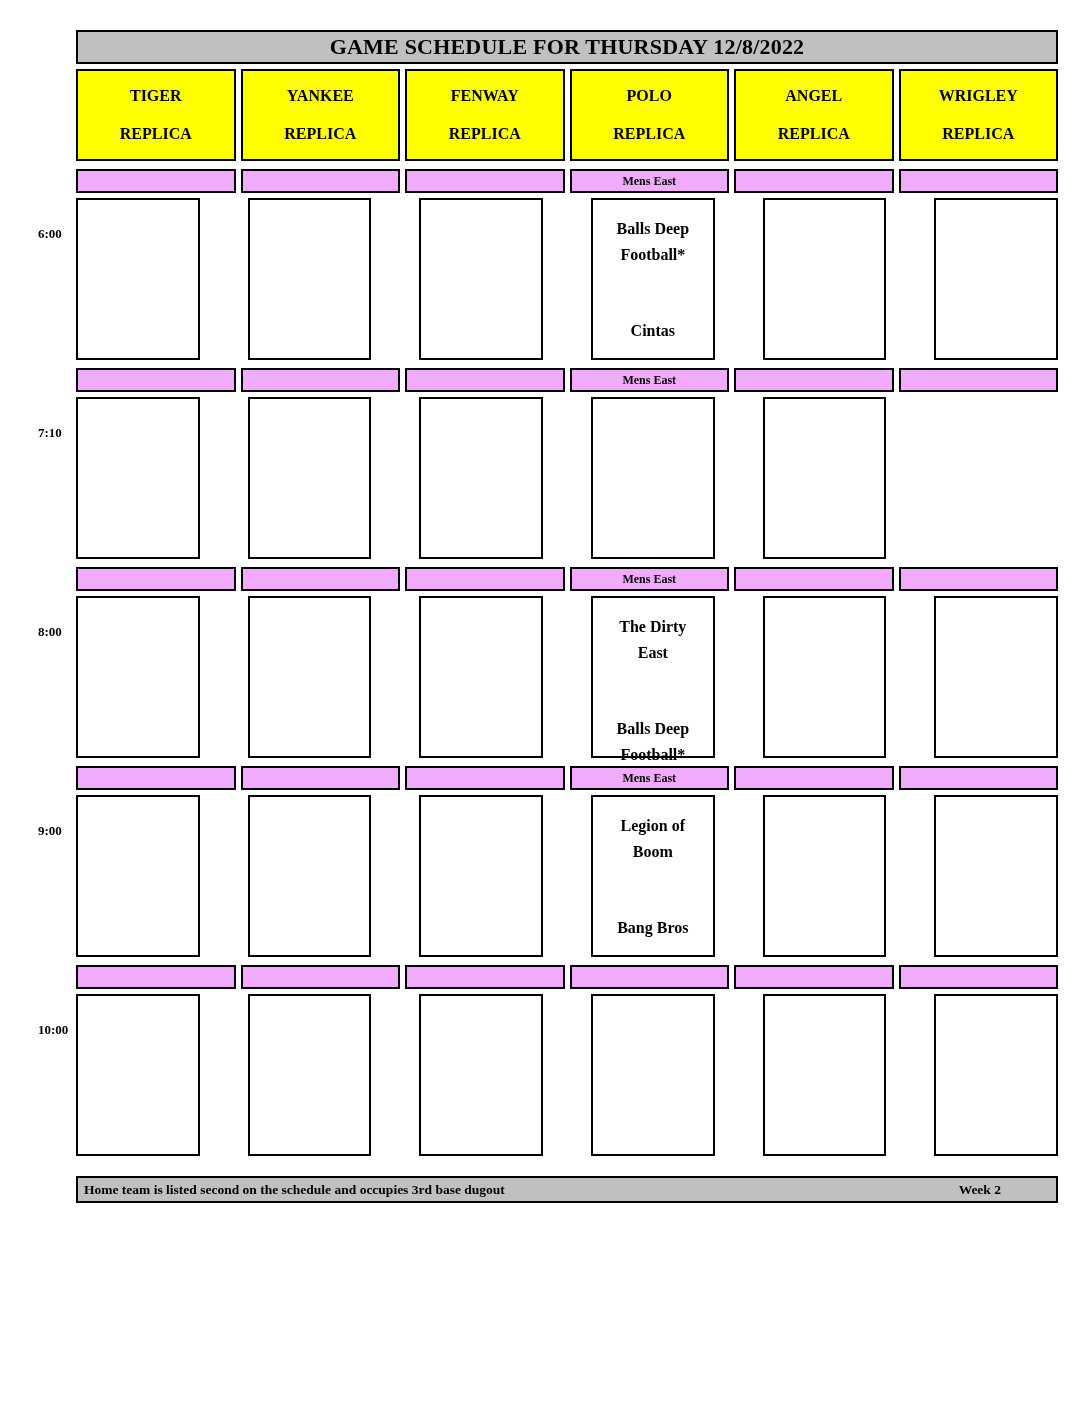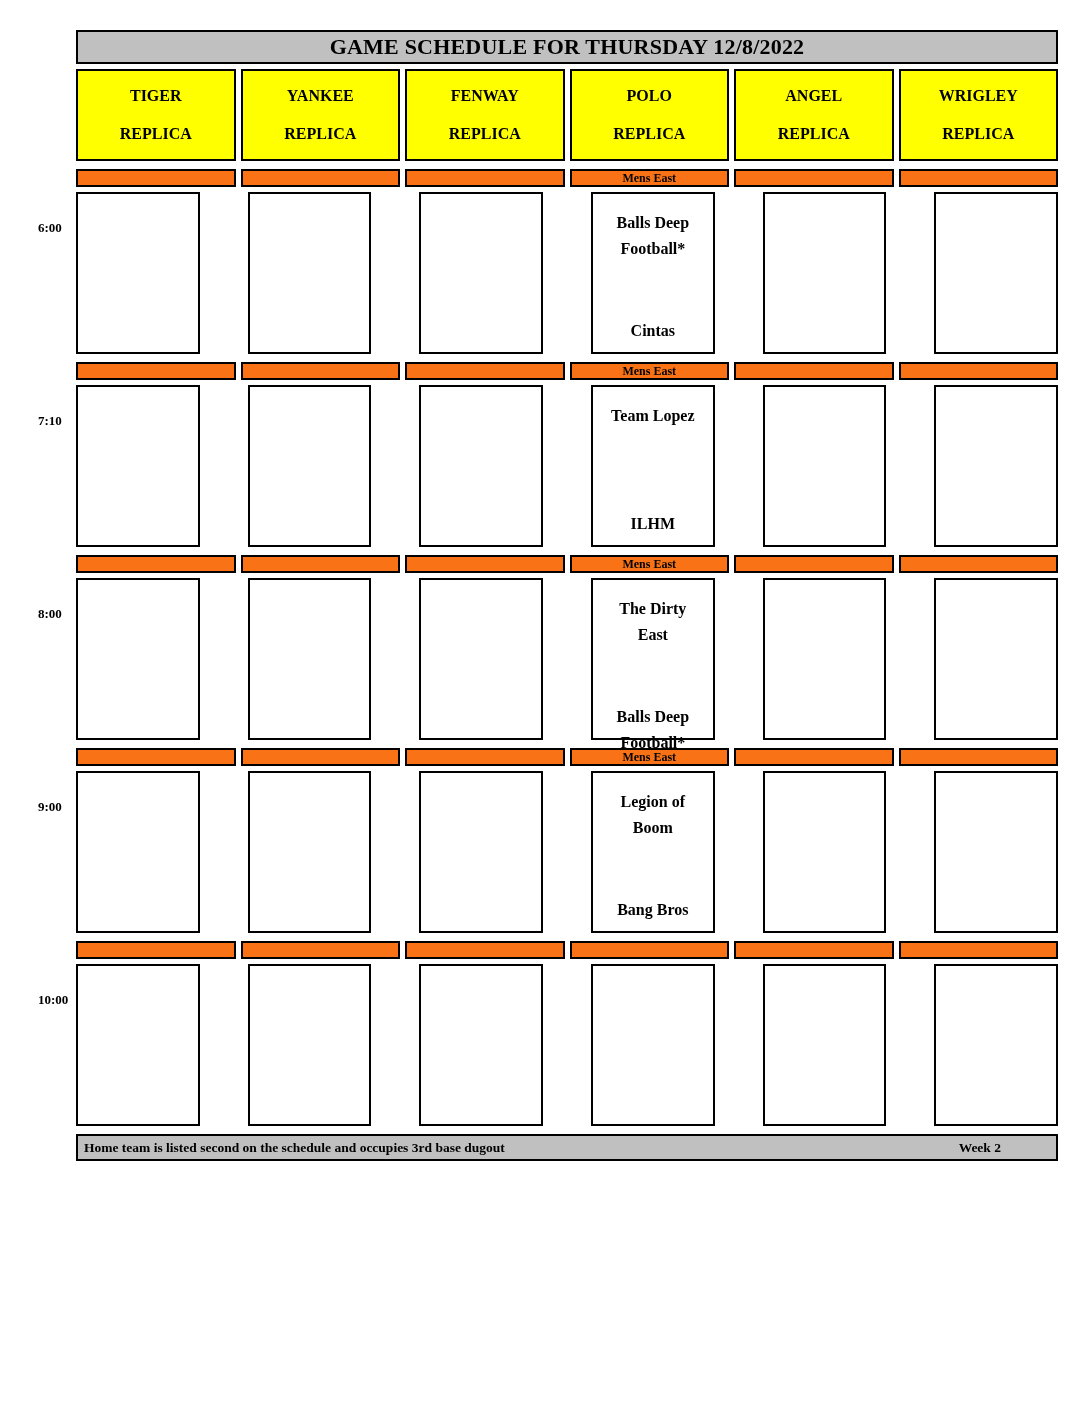--- a/index.html
+++ b/index.html
@@ -12,36 +12,36 @@
     font-size:22px; font-weight:bold; letter-spacing:.2px; }
 
   .row6 { display:grid; grid-template-columns:repeat(6,1fr); column-gap:5px; }
 
   .header-row { margin-top:5px; }
   .venue-cell { height:92px; background:#ffff00; border:2px solid #000;
     display:flex; flex-direction:column; align-items:center; justify-content:center;
     gap:20px; font-size:16px; font-weight:bold; }
 
   .band-row { margin-top:8px; }
-  .band-cell { height:18px; background:#f97316; border:2px solid #000;
+  .band-cell { height:24px; background:#f0abfc; border:2px solid #000;
     display:flex; align-items:center; justify-content:center;
     font-size:12px; font-weight:bold; }
 
   .cell-row { margin-top:5px; position:relative;gap:48px; }
   .game-cell { height:162px; background:#ffffff; border:2px solid #000;
     position:relative; }
   .team-away { position:absolute; top:16px; left:0; right:0; padding:0 13px;
     text-align:center; font-size:16px; font-weight:bold; line-height:26px; }
-  .team-home { position:absolute; top:124px; left:0; right:0; padding:0 13px;
+  .team-home { position:absolute; top:118px; left:0; right:0; padding:0 13px;
     text-align:center; font-size:16px; font-weight:bold; line-height:26px; }
 
   .time-label { position:absolute; left:-38px; top:28px; width:34px;
     font-size:13px; font-weight:bold; text-align:left; }
 
-  .footer-bar { margin-top:8px; height:27px; background:#c0c0c0; border:2px solid #000;
+  .footer-bar { margin-top:20px; height:27px; background:#c0c0c0; border:2px solid #000;
     display:flex; align-items:center; justify-content:space-between;
     padding:0 55px 0 6px; font-size:13.5px; font-weight:bold; }
 </style>
 </head>
 <body>
 
 <div class="sheet">
 
   <div class="title-bar">GAME SCHEDULE FOR THURSDAY 12/8/2022</div>
 
@@ -99,24 +99,20 @@
     <div class="band-cell"></div>
     <div class="band-cell">Mens East</div>
     <div class="band-cell"></div>
     <div class="band-cell"></div>
   </div>
   <div class="row6 cell-row">
     <div class="time-label">7:10</div>
     <div class="game-cell"></div>
     <div class="game-cell"></div>
     <div class="game-cell"></div>
-    <div class="game-cell">
-      <div class="team-away">Team Lopez</div>
-      <div class="team-home">ILHM</div>
-    </div>
     <div class="game-cell"></div>
     <div class="game-cell"></div>
   </div>
 
   <div class="row6 band-row">
     <div class="band-cell"></div>
     <div class="band-cell"></div>
     <div class="band-cell"></div>
     <div class="band-cell">Mens East</div>
     <div class="band-cell"></div>

